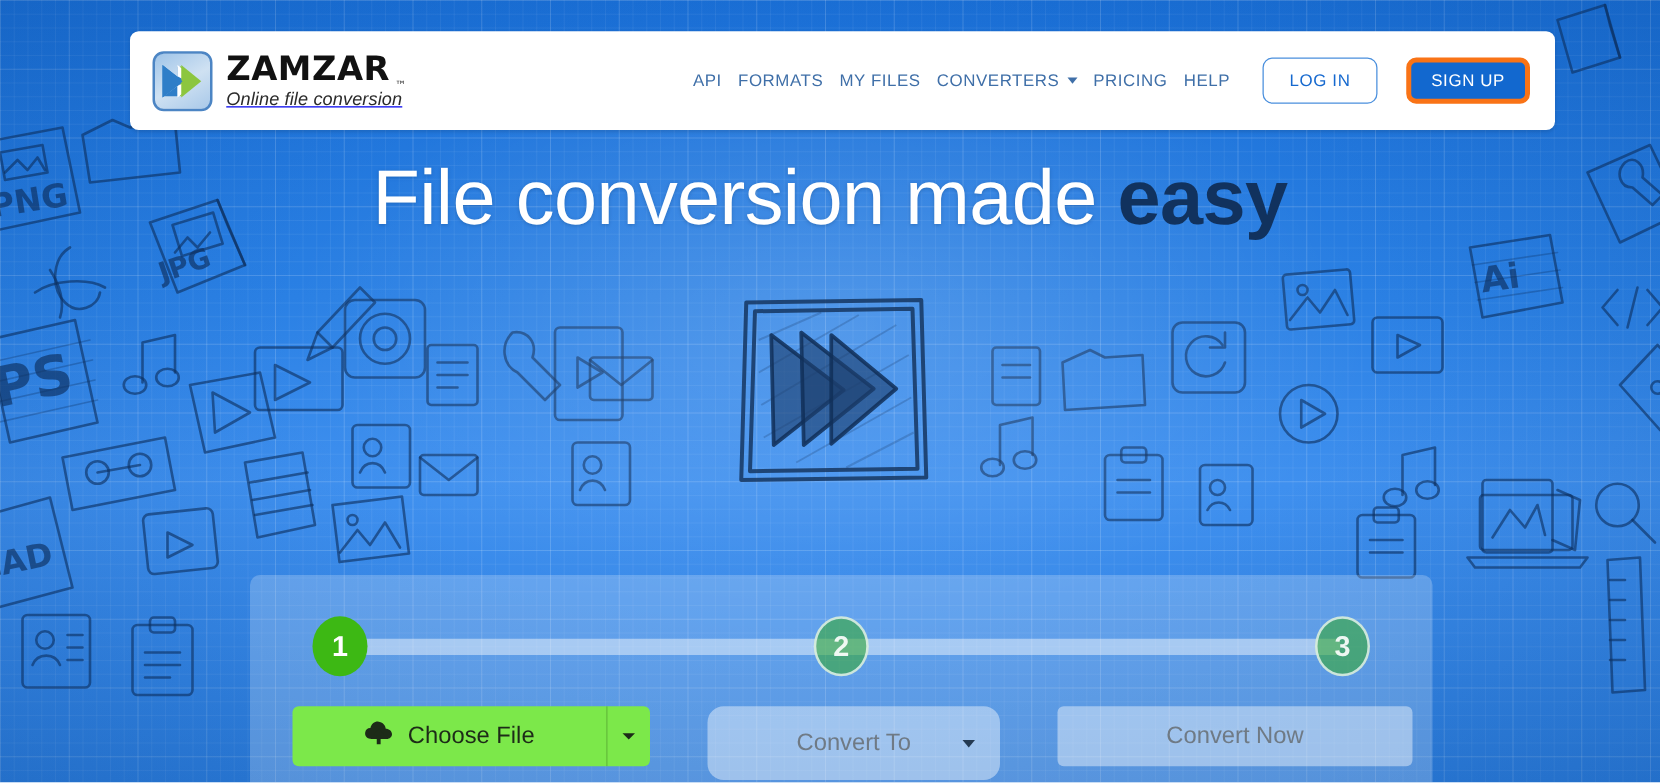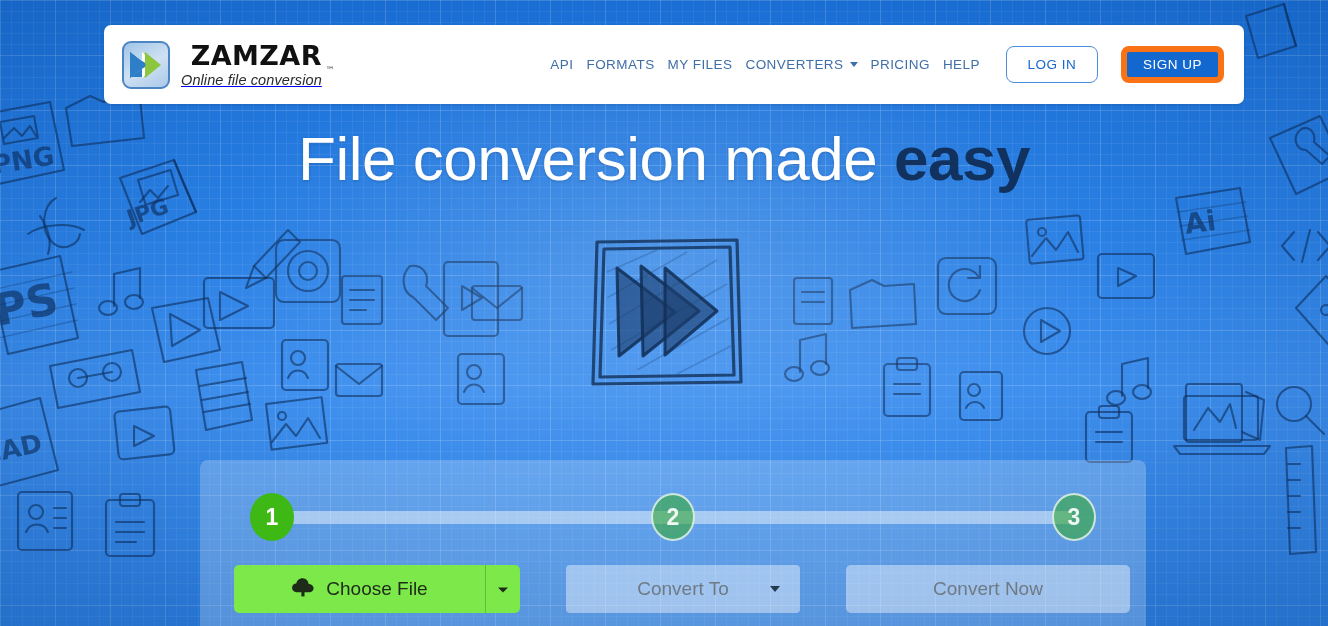--- a/index.html
+++ b/index.html
@@ -79,21 +79,21 @@
   }
 
   .brand { display: flex; align-items: center; gap: 11px; }
   .brand-mark {
     width: 48px; height: 48px;
     border-radius: 9px;
     background: linear-gradient(150deg, #9fc4e8 0%, #cfe1f2 52%, #a9c9e9 100%);
     border: 2px solid #4c85c4;
     display: flex; align-items: center; justify-content: center;
   }
-  .brand-text { line-height: 1; text-align: right; }
+  .brand-text { line-height: 1; }
   .brand-name {
     font-family: "DejaVu Sans", sans-serif;
     font-size: 27px;
     font-weight: bold;
     letter-spacing: .4px;
     color: #111;
     position: relative;
     display: inline-block;
   }
   .brand-tm {
@@ -150,21 +150,21 @@
   .btn-login {
     color: #1669cf;
     border: 1px solid #4a8fdd;
     background: #fff;
     margin-left: 13px;
     min-width: 92px;
   }
   .btn-signup {
     color: #fff;
     background: #1268cf;
-    border: 6px solid #f97316;
+    border: 4px solid #f97316;
     margin-left: 10px;
     min-width: 98px;
   }
 
   
   .hero {
     position: absolute;
     top: 124px; left: 0; right: 0;
     text-align: center;
     z-index: 3;
@@ -272,22 +272,22 @@
   }
   .choose-caret {
     width: 34px;
     display: flex;
     align-items: center;
     justify-content: center;
   }
 
   .convert-to {
     flex: 0 0 234px;
-    height: 48px;
-    border-radius: 4px;
+    height: 59px;
+    border-radius: 13px;
     background: rgba(255,255,255,.42);
     display: flex;
     align-items: center;
     justify-content: center;
     position: relative;
     font-size: 19px;
     color: #6f7a85;
     cursor: pointer;
   }
   .convert-to .caret-dark {

